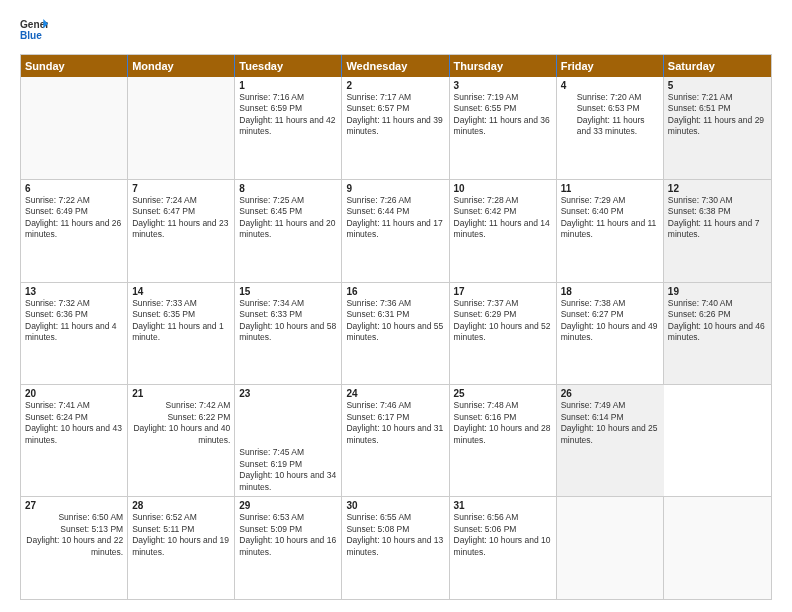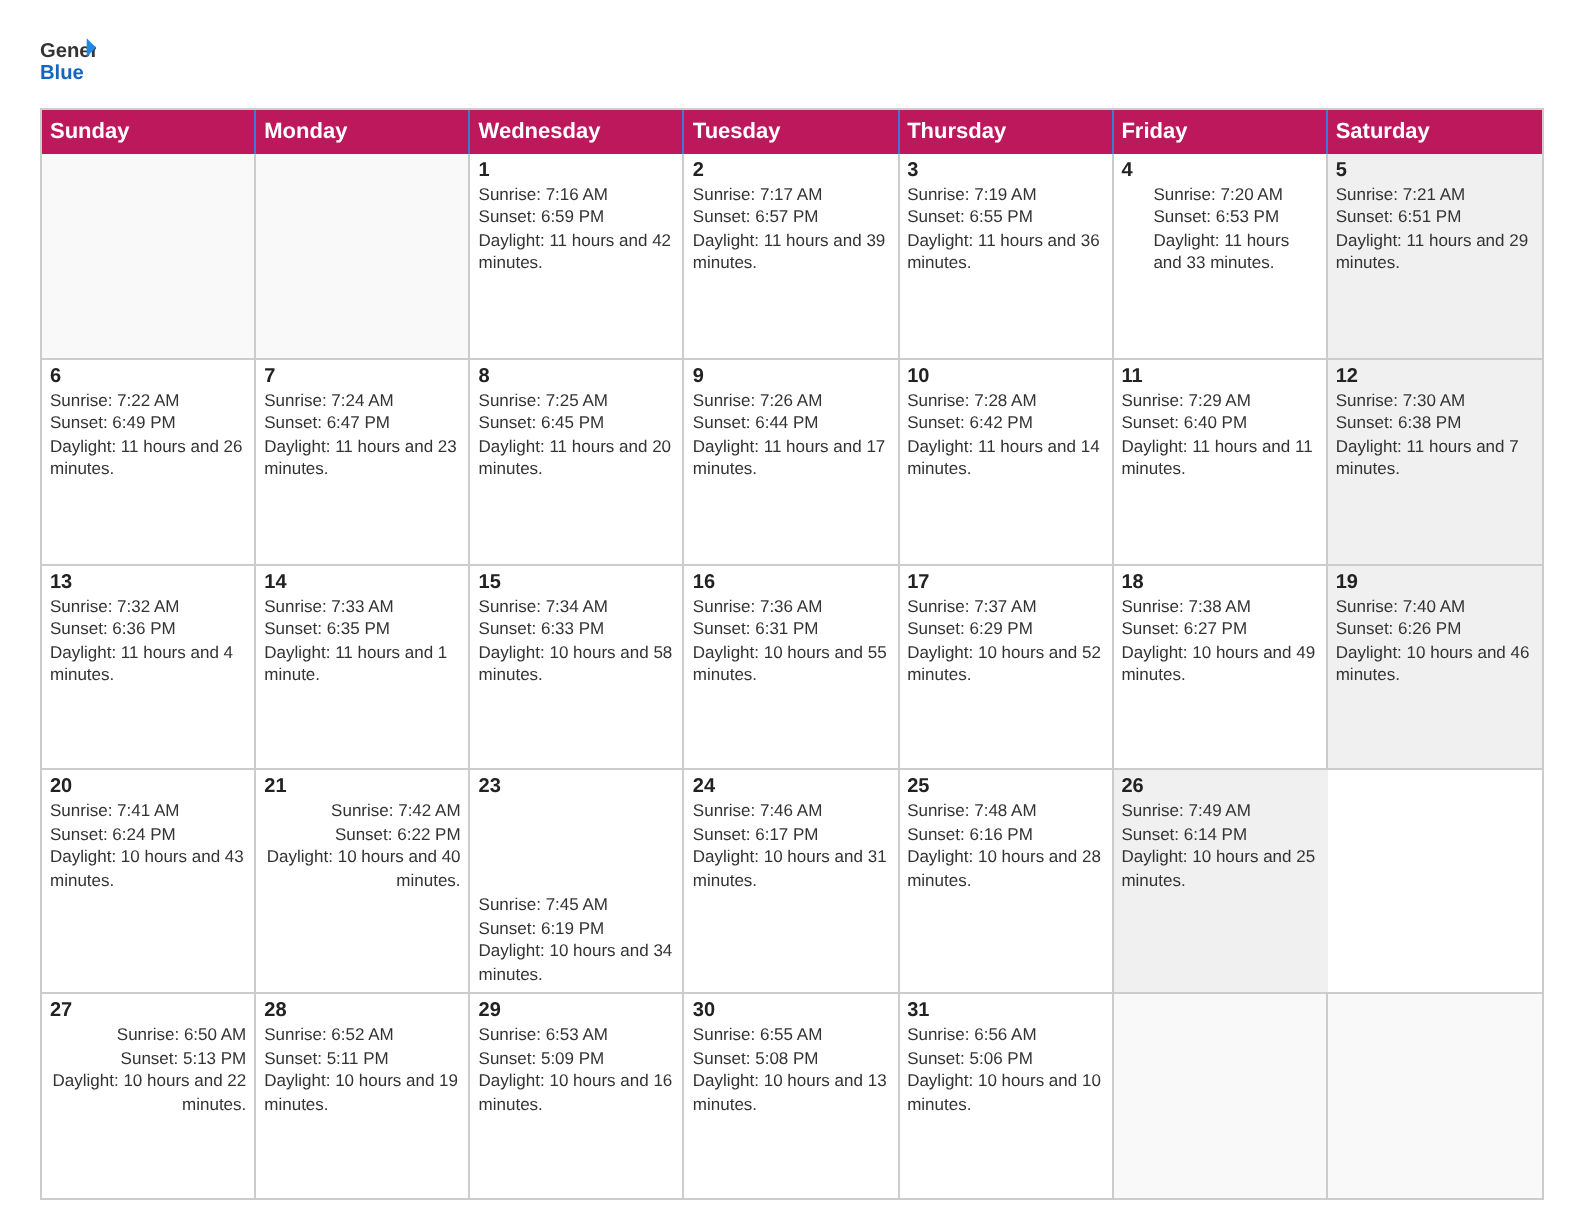--- a/index.html
+++ b/index.html
@@ -48,21 +48,21 @@
     }
     .calendar {
       flex: 1;
       display: flex;
       flex-direction: column;
       border: 1px solid #ccc;
     }
     .cal-header-row {
       display: grid;
       grid-template-columns: repeat(7, 1fr);
-      background: #be185d;
+      background: #a16207;
     }
     .cal-header-cell {
       color: #fff;
       font-size: 11px;
       font-weight: bold;
       padding: 5px 4px;
       text-align: left;
       border-right: 1px solid #3a7bd5;
     }
     .cal-header-cell:last-child { border-right: none; }
@@ -117,22 +117,22 @@
     <div class="title-block">
       <div class="month-title"></div>
       <div class="subtitle"></div>
     </div>
   </div>
 
   <div class="calendar">
     <div class="cal-header-row" id="cal-header">
         <div class="cal-header-cell">Sunday</div>
         <div class="cal-header-cell">Monday</div>
+        <div class="cal-header-cell">Tuesday</div>
         <div class="cal-header-cell">Wednesday</div>
-        <div class="cal-header-cell">Tuesday</div>
         <div class="cal-header-cell">Thursday</div>
         <div class="cal-header-cell">Friday</div>
         <div class="cal-header-cell">Saturday</div>
       </div>
     <div class="cal-body" id="cal-body">
         <div class="cal-row">
           <div class="cal-cell empty"></div>
           <div class="cal-cell empty"></div>
           <div class="cal-cell">
             <span class="day-num">1</span>

